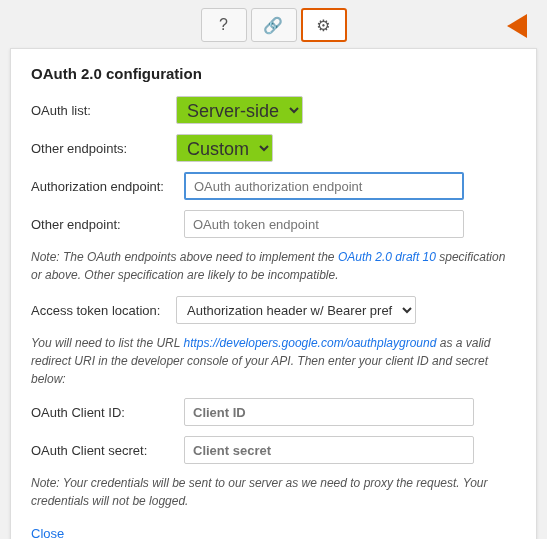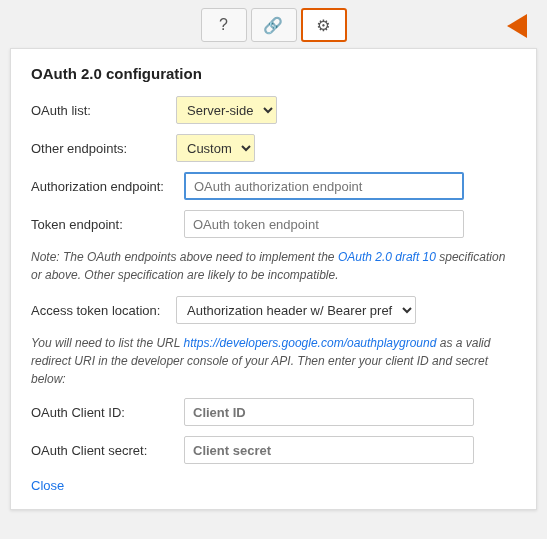--- a/index.html
+++ b/index.html
@@ -82,23 +82,23 @@
     }
 
     .form-label {
       color: #333;
       min-width: 145px;
       font-size: 13px;
       white-space: nowrap;
     }
 
     select {
-      font-size: 13px;
-      border: 1px solid #ccc;
-      background: #fef9c3;
+      font-size: 18px;
+      border: 1px solid #ccc;
+      background: #84cc16;
       padding: 3px 6px;
       border-radius: 2px;
       cursor: pointer;
       color: #333;
       height: 28px;
     }
 
     .text-input {
       font-size: 13px;
       border: 1px solid #ccc;
@@ -207,21 +207,21 @@
   </div>
 
   
   <div class="form-row">
     <span class="form-label">Authorization endpoint:</span>
     <input type="text" class="text-input focused" placeholder="OAuth authorization endpoint" style="">
   </div>
 
   
   <div class="form-row">
-    <span class="form-label">Token endpoint:</span>
+    <span class="form-label">Other endpoint:</span>
     <input type="text" class="text-input" placeholder="OAuth token endpoint" style="">
   </div>
 
   
   <div class="note">
     <span>Note: <em>The OAuth endpoints above need to implement the </em></span><a href="#"><em>OAuth 2.0 draft 10</em></a><em> specification or above. Other specification are likely to be incompatible.</em>
   </div>
 
   
   <div class="form-row">
@@ -243,17 +243,20 @@
     <input type="text" class="text-input client-input" placeholder="Client ID" style="">
   </div>
 
   
   <div class="form-row">
     <span class="form-label">OAuth Client secret:</span>
     <input type="text" class="text-input client-input" placeholder="Client secret" style="">
   </div>
 
   
+  <div class="note">
+    <em>Note: Your credentials will be sent to our server as we need to proxy the request. Your credentials will not be logged.</em>
+  </div>
 
   
   <a href="#" class="close-link">Close</a>
 
 </div>
 
 </body></html>

